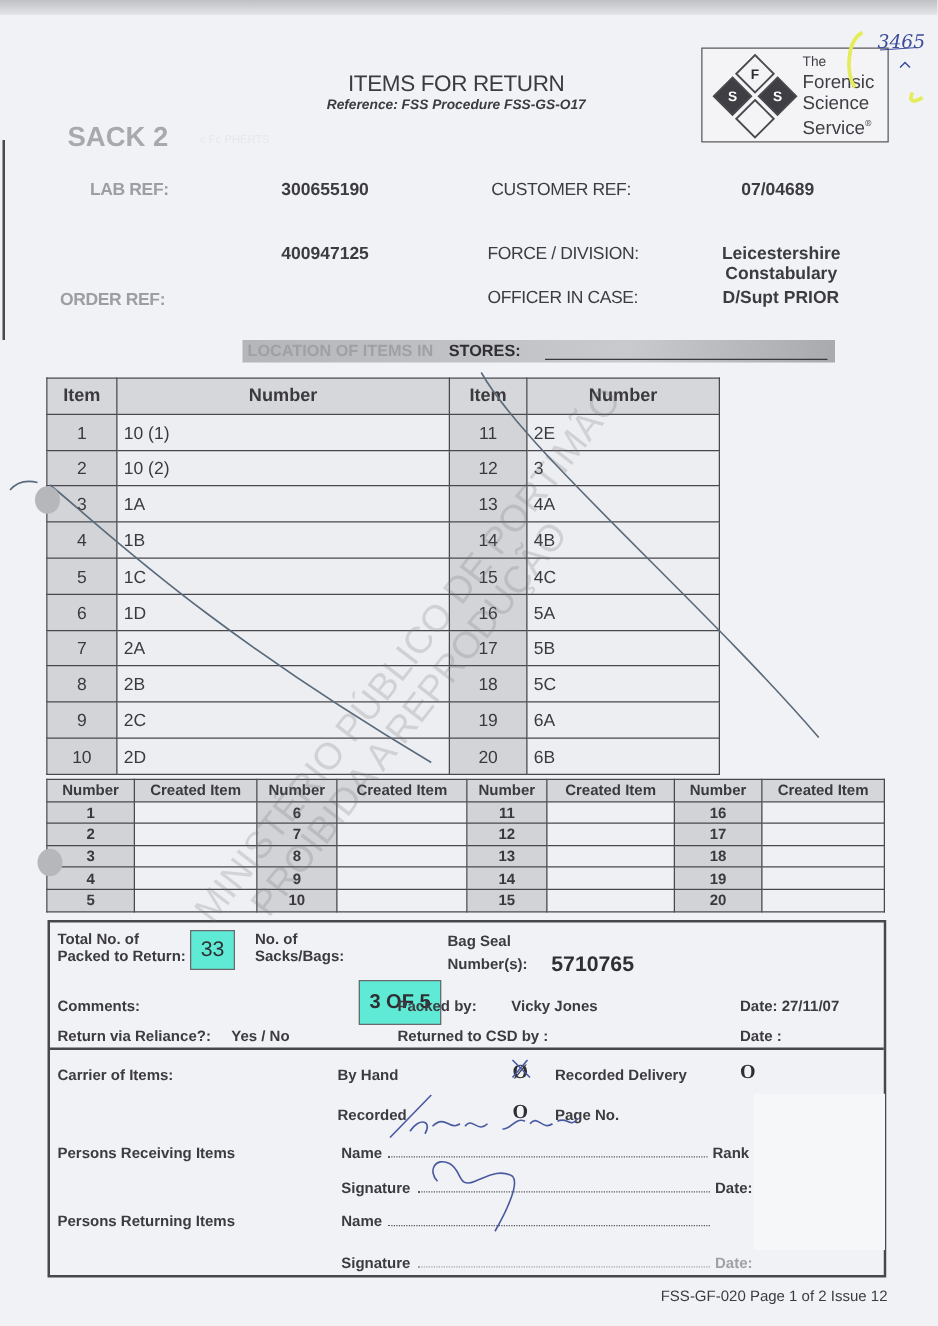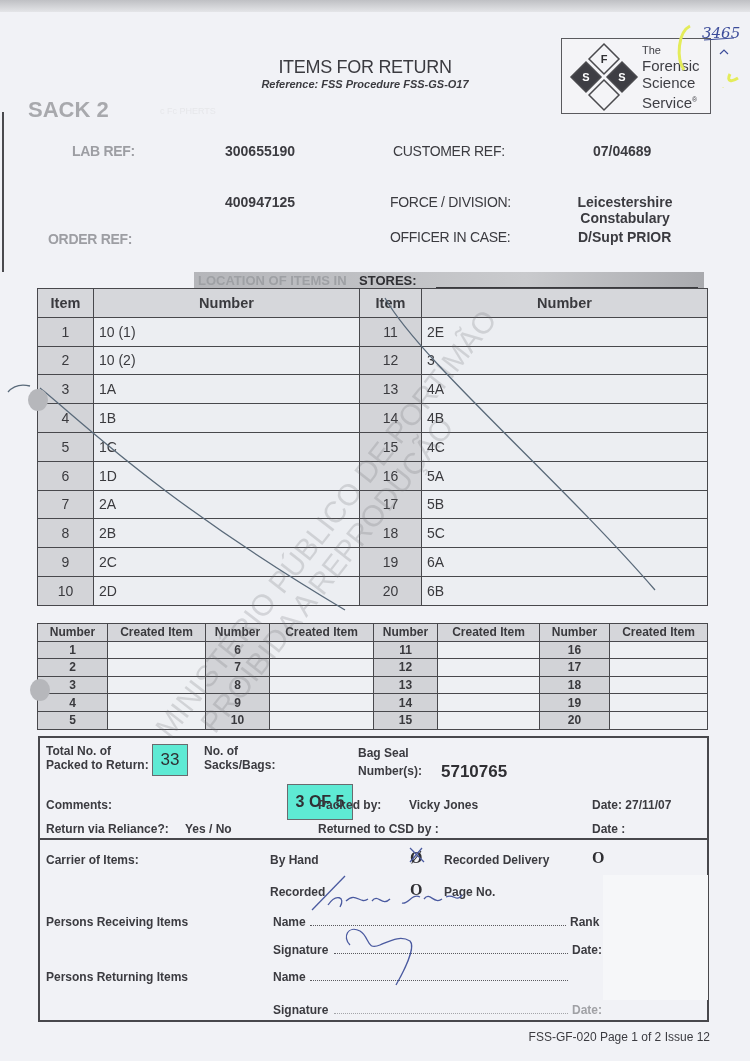--- a/index.html
+++ b/index.html
@@ -11,43 +11,43 @@
     position: relative;
   }
   .topbar { position: absolute; left: 0; top: 0; width: 750px; height: 12px;
     background: linear-gradient(#bfc0c4, #e4e5e8); }
   .leftrule { position: absolute; left: 2px; top: 112px; width: 2px; height: 160px; background: #4a4a4e; }
 
   .title { position: absolute; left: 200px; top: 57px; width: 330px; text-align: center;
     font-size: 18px; color: #3b3b40; letter-spacing: -0.3px; }
   .reference { position: absolute; left: 200px; top: 78px; width: 330px; text-align: center;
     font-size: 11px; font-weight: bold; font-style: italic; color: #3b3b40; }
-  .sack { position: absolute; left: 28px; top: 97px; font-size: 22px; font-weight: bold; color: #a8a9ad; }
+  .sack { position: absolute; left: 54px; top: 97px; font-size: 22px; font-weight: bold; color: #a8a9ad; }
   .sack-faint { position: absolute; left: 160px; top: 106px; font-size: 9px; color: #e6e7ea; }
 
   .logo { position: absolute; left: 561px; top: 38px; width: 150px; height: 76px;
     border: 1.5px solid #5a5a5e; background: #f4f4f7; }
   .logo svg { position: absolute; left: 6px; top: 2px; }
   .logo-text { position: absolute; left: 80px; top: 4px; font-size: 15px; line-height: 17px; color: #3e3e44; }
   .logo-text .small { font-size: 11px; line-height: 14px; }
   .annot { position: absolute; left: 670px; top: 18px; width: 70px; height: 70px; }
 
   .lbl { position: absolute; font-size: 14px; color: #3b3b40; letter-spacing: -0.3px; }
   .lbl.grey { color: #9d9ea3; font-weight: bold; }
   .val { position: absolute; font-size: 14px; font-weight: bold; color: #3b3b40; }
   .val.center { text-align: center; }
 
-  .stores { position: absolute; left: 194px; top: 272px; width: 510px; height: 18px;
+  .stores { position: absolute; left: 194px; top: 272px; width: 474px; height: 18px;
     background: linear-gradient(90deg, #b5b6ba 0%, #c9cacd 65%, #a9aaae 100%); }
   .stores .faint { position: absolute; left: 4px; top: 1px; font-size: 13px; font-weight: bold; color: #9ea0a4; }
   .stores .bold { position: absolute; left: 165px; top: 1px; font-size: 13px; font-weight: bold; color: #2f2f33; }
   .stores .line { position: absolute; left: 242px; right: 6px; bottom: 2px; height: 1.5px; background: #3a3a3e; }
 
   table { border-collapse: collapse; position: absolute; }
-  .items { left: 37px; top: 288px; width: 671px; }
+  .items { left: 37px; top: 302px; width: 539px; }
   .items td, .items th { border: 1.5px solid #48484c; height: 28.8px; font-size: 14px; color: #3a3a3e; }
   .items th { background: #d6d7db; font-weight: bold; font-size: 14.5px; }
   .items td.num { background: #d3d4d8; text-align: center; width: 56px; }
   .items td.txt { background: #eceef2; padding-left: 5px; }
 
   .created { left: 37px; top: 623px; width: 671px; }
   .created td, .created th { border: 1.5px solid #48484c; height: 17.6px; font-size: 12px; }
   .created th { background: #d5d6da; font-weight: bold; color: #3a3a3e; }
   .created td.num { background: #d2d3d7; text-align: center; font-weight: bold; }
   .created td.blank { background: #eef0f3; }

